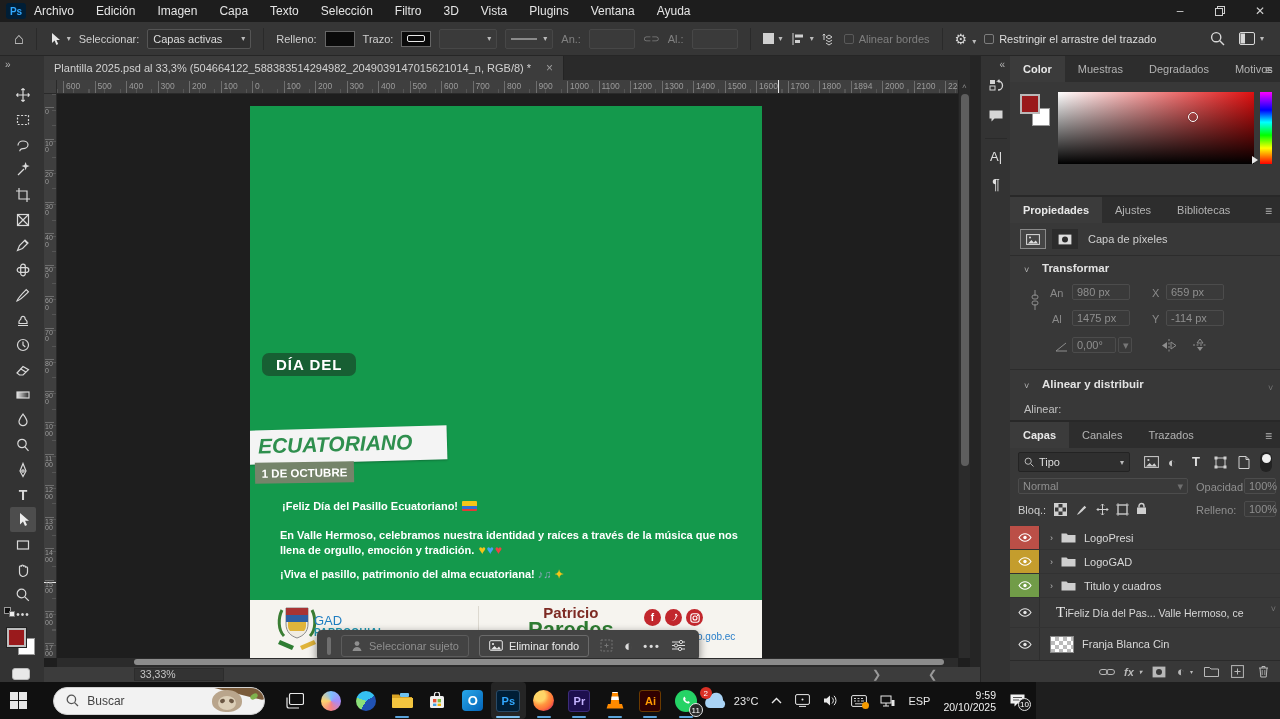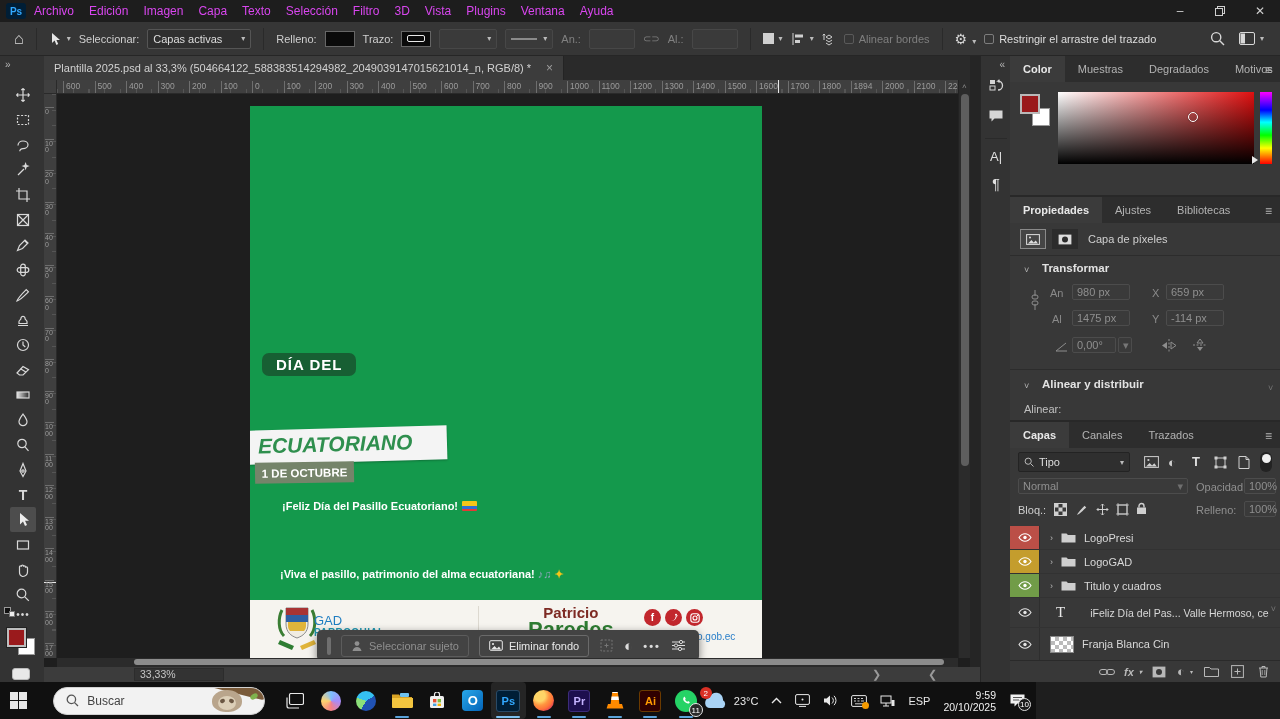--- a/index.html
+++ b/index.html
@@ -3,21 +3,21 @@
 <meta charset="utf-8">
 <style>
   *{margin:0;padding:0;box-sizing:border-box}
   body{font-family:"Liberation Sans",sans-serif;background:#000}
   .screen{position:relative;width:1280px;height:719px;overflow:hidden;background:#1e1e1e;font-size:11px;color:#ccc}
   svg{display:block}
 
   
   .titlebar{position:absolute;left:0;top:0;width:1280px;height:22px;background:#1d1d1d;display:flex;align-items:center}
   .ps-badge{width:20px;height:16px;margin:0 8px 0 6px;background:#001e36;color:#31a8ff;font-weight:bold;font-size:10px;display:flex;align-items:center;justify-content:center;border-radius:3px}
-  .menus{display:flex;gap:15px;color:#d946ef;font-size:12px}
+  .menus{display:flex;gap:22px;color:#e5e5e5;font-size:12px}
   .menus span{cursor:default}
   .win-controls{margin-left:auto;display:flex;align-items:center;height:100%}
   .win-controls .wc{width:40px;height:100%;display:flex;align-items:center;justify-content:center;color:#cfcfcf;font-size:12px}
 
   
   .optionsbar{position:absolute;left:0;top:22px;width:1280px;height:34px;background:#363636;border-bottom:1px solid #262626;display:flex;align-items:center;gap:8px;padding:0 8px;color:#cfcfcf}
   .osep{width:1px;height:22px;background:#2a2a2a;margin:0 4px}
   .obox{background:#2f2f2f;border:1px solid #555;height:20px;display:flex;align-items:center;padding:0 5px;border-radius:2px;color:#ddd}
   .obox.dis{background:#3a3a3a;border-color:#474747;color:#8a8a8a}
   .olabel{color:#cfcfcf}
@@ -442,20 +442,24 @@
       <div class="kicker">DÍA DEL</div>
       <div class="wstrip">
         <span>ECUATORIANO</span>
       </div>
       <div class="dstrip">
           <span>1 DE OCTUBRE</span>
         </div>
 
       <div class="pline" style="left:32px;top:394px">
         <span>¡Feliz Día del Pasillo Ecuatoriano!</span><span class="ecu-flag"></span>
+      </div>
+      <div class="pline" style="left:30px;top:422px;width:462px;line-height:15px">
+        <span>En Valle Hermoso, celebramos nuestra identidad y raíces a través de la música que nos llena de orgullo, emoción y tradición.</span>
+        <span><span class="heart" style="color:#f5c518">♥</span><span class="heart" style="color:#42a5f5">♥</span><span class="heart" style="color:#ef4444">♥</span></span>
       </div>
       <div class="pline" style="left:30px;top:462px">
         <span>¡Viva el pasillo, patrimonio del alma ecuatoriana!</span>
         <span style="color:#8fa6bd"> ♪♫ <span style="color:#f5c518">✦</span></span>
       </div>
 
       <div class="footer">
         <svg width="42" height="50" viewBox="0 0 42 50" style="position:absolute;left:26px;top:2px">
           <path d="M6 8c-4 8-4 20 2 26" stroke="#3a7d33" stroke-width="3" fill="none"></path>
           <path d="M36 8c4 8 4 20-2 26" stroke="#3a7d33" stroke-width="3" fill="none"></path>
@@ -782,21 +786,21 @@
             <span class="lname">Titulo y cuadros</span>
           </div>
           <div class="lrow" style="top:72px;height:30px">
             <span class="eyecell">
                 <svg width="14" height="9" viewBox="0 0 14 9">
                   <path d="M1 4.5C2.8 1.8 4.8.8 7 .8s4.2 1 6 3.7C11.2 7.2 9.2 8.2 7 8.2S2.8 7.2 1 4.5z" fill="none" stroke="#e5e5e5" stroke-width="1.1"></path>
                   <circle cx="7" cy="4.5" r="1.7" fill="#e5e5e5"></circle>
                 </svg>
               </span>
             <span style="margin-left:16px;color:#e8e8e8;font-size:15px;font-family:'Liberation Serif',serif">T</span>
-            <span class="lname" style="margin-left:25px;font-size:10.5px">iFeliz Día del Pas... Valle Hermoso, ce</span>
+            <span class="lname" style="margin-left:0;font-size:10.5px">iFeliz Día del Pas... Valle Hermoso, ce</span>
           </div>
           <div class="lrow" style="top:102px;height:32px;border-bottom:none">
             <span class="eyecell">
                 <svg width="14" height="9" viewBox="0 0 14 9">
                   <path d="M1 4.5C2.8 1.8 4.8.8 7 .8s4.2 1 6 3.7C11.2 7.2 9.2 8.2 7 8.2S2.8 7.2 1 4.5z" fill="none" stroke="#e5e5e5" stroke-width="1.1"></path>
                   <circle cx="7" cy="4.5" r="1.7" fill="#e5e5e5"></circle>
                 </svg>
               </span>
             <span class="checker" style="margin-left:10px"></span>
             <span class="lname">Franja Blanca Cin</span>

